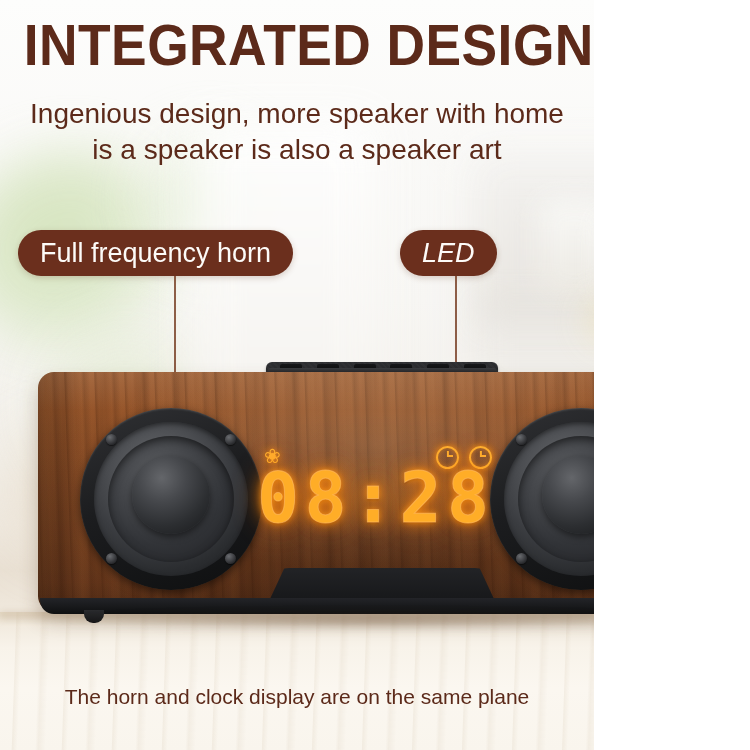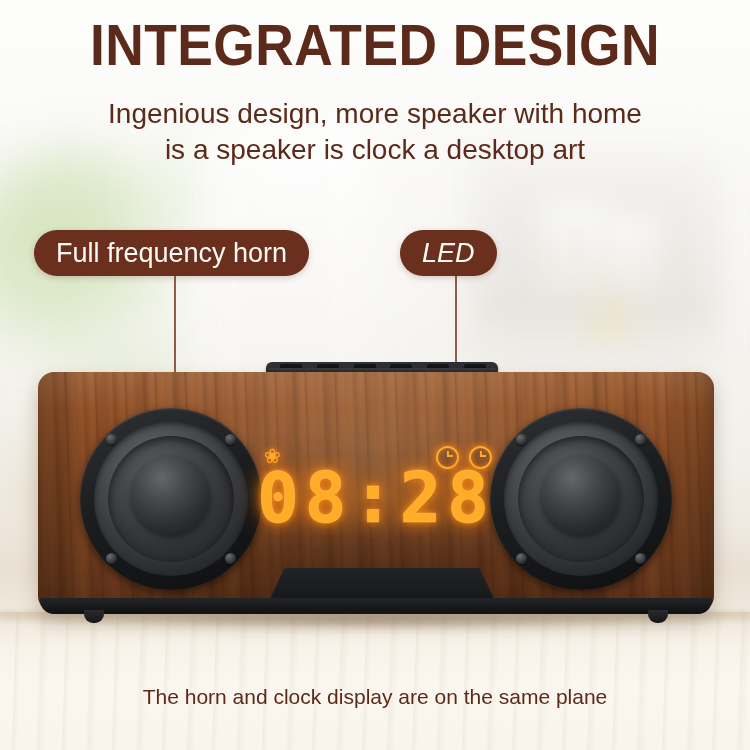--- a/index.html
+++ b/index.html
@@ -2,21 +2,21 @@
 <html><head>
 <meta charset="utf-8">
 <title>Integrated Design — Speaker Product Banner</title>
 <style>
   html,body{margin:0;padding:0;}
   body{
     width:750px;height:750px;overflow:hidden;
     font-family:"Liberation Sans", sans-serif;
     background:#ffffff;
   }
-  .stage{position:relative;width:750px;height:750px;overflow:hidden;background:#fbfaf8;}
+  .stage{position:relative;width:594px;height:750px;overflow:hidden;background:#fbfaf8;}
 
   
   .bg{position:absolute;inset:0;overflow:hidden;}
   .bg-base{position:absolute;inset:0;
     background:
       linear-gradient(180deg,#fdfdfc 0%,#f7f6f3 40%,#f2efe9 62%,#efe9e0 70%,#e9e0d3 76%, #f3ece1 84%, #f7f1e7 100%);}
   .blob{position:absolute;border-radius:50%;filter:blur(26px);opacity:.85;}
   .b-green1{left:-40px;top:150px;width:230px;height:210px;
     background:radial-gradient(circle at 40% 40%,#cfe0b4 0%,#dbe8c7 45%,rgba(235,243,228,0) 72%);}
   .b-green2{left:30px;top:300px;width:190px;height:210px;
@@ -59,21 +59,21 @@
     white-space:nowrap;}
   .subline{position:absolute;left:0;right:0;top:96px;text-align:center;
     color:#5c2a1a;font-size:28px;line-height:36px;font-weight:400;}
   .subline div{white-space:nowrap;}
 
   
   .pill{position:absolute;display:flex;align-items:center;justify-content:center;
     background:#6b2f1d;color:#fdfbf8;border-radius:999px;
     font-size:27px;line-height:27px;padding:0 22px;height:46px;white-space:nowrap;
     box-shadow:0 2px 6px rgba(90,45,25,.22);}
-  .pill-horn{left:34px;top:230px;text-align:right;}
+  .pill-horn{left:18px;top:230px;text-align:right;}
   .pill-led{left:400px;top:230px;font-style:italic;}
 
   .leader{position:absolute;width:2px;background:#7a4329;opacity:.85;}
   .leader-horn{left:174px;top:276px;height:222px;}
   .leader-led{left:455px;top:276px;height:112px;}
 
   
   .speaker{position:absolute;left:38px;top:362px;width:676px;height:256px;}
 
   .cabinet{position:absolute;left:0;top:10px;width:676px;height:240px;border-radius:16px;
@@ -202,21 +202,21 @@
     <div class="blob b-warmleft"></div>
     <div class="desk">
       <div class="desk-edge"></div>
       <div class="desk-grain"></div>
     </div>
   </div>
 
   <div class="headline">INTEGRATED DESIGN</div>
   <div class="subline">
     <div>Ingenious design, more speaker with home</div>
-    <div>is a speaker is clock a desktop art</div>
+    <div>is a speaker is also a speaker art</div>
   </div>
 
   <div class="pill pill-horn">Full frequency horn</div>
   <div class="leader leader-horn"></div>
 
   <div class="pill pill-led">LED</div>
   <div class="leader leader-led"></div>
 
   <div class="speaker">
 

